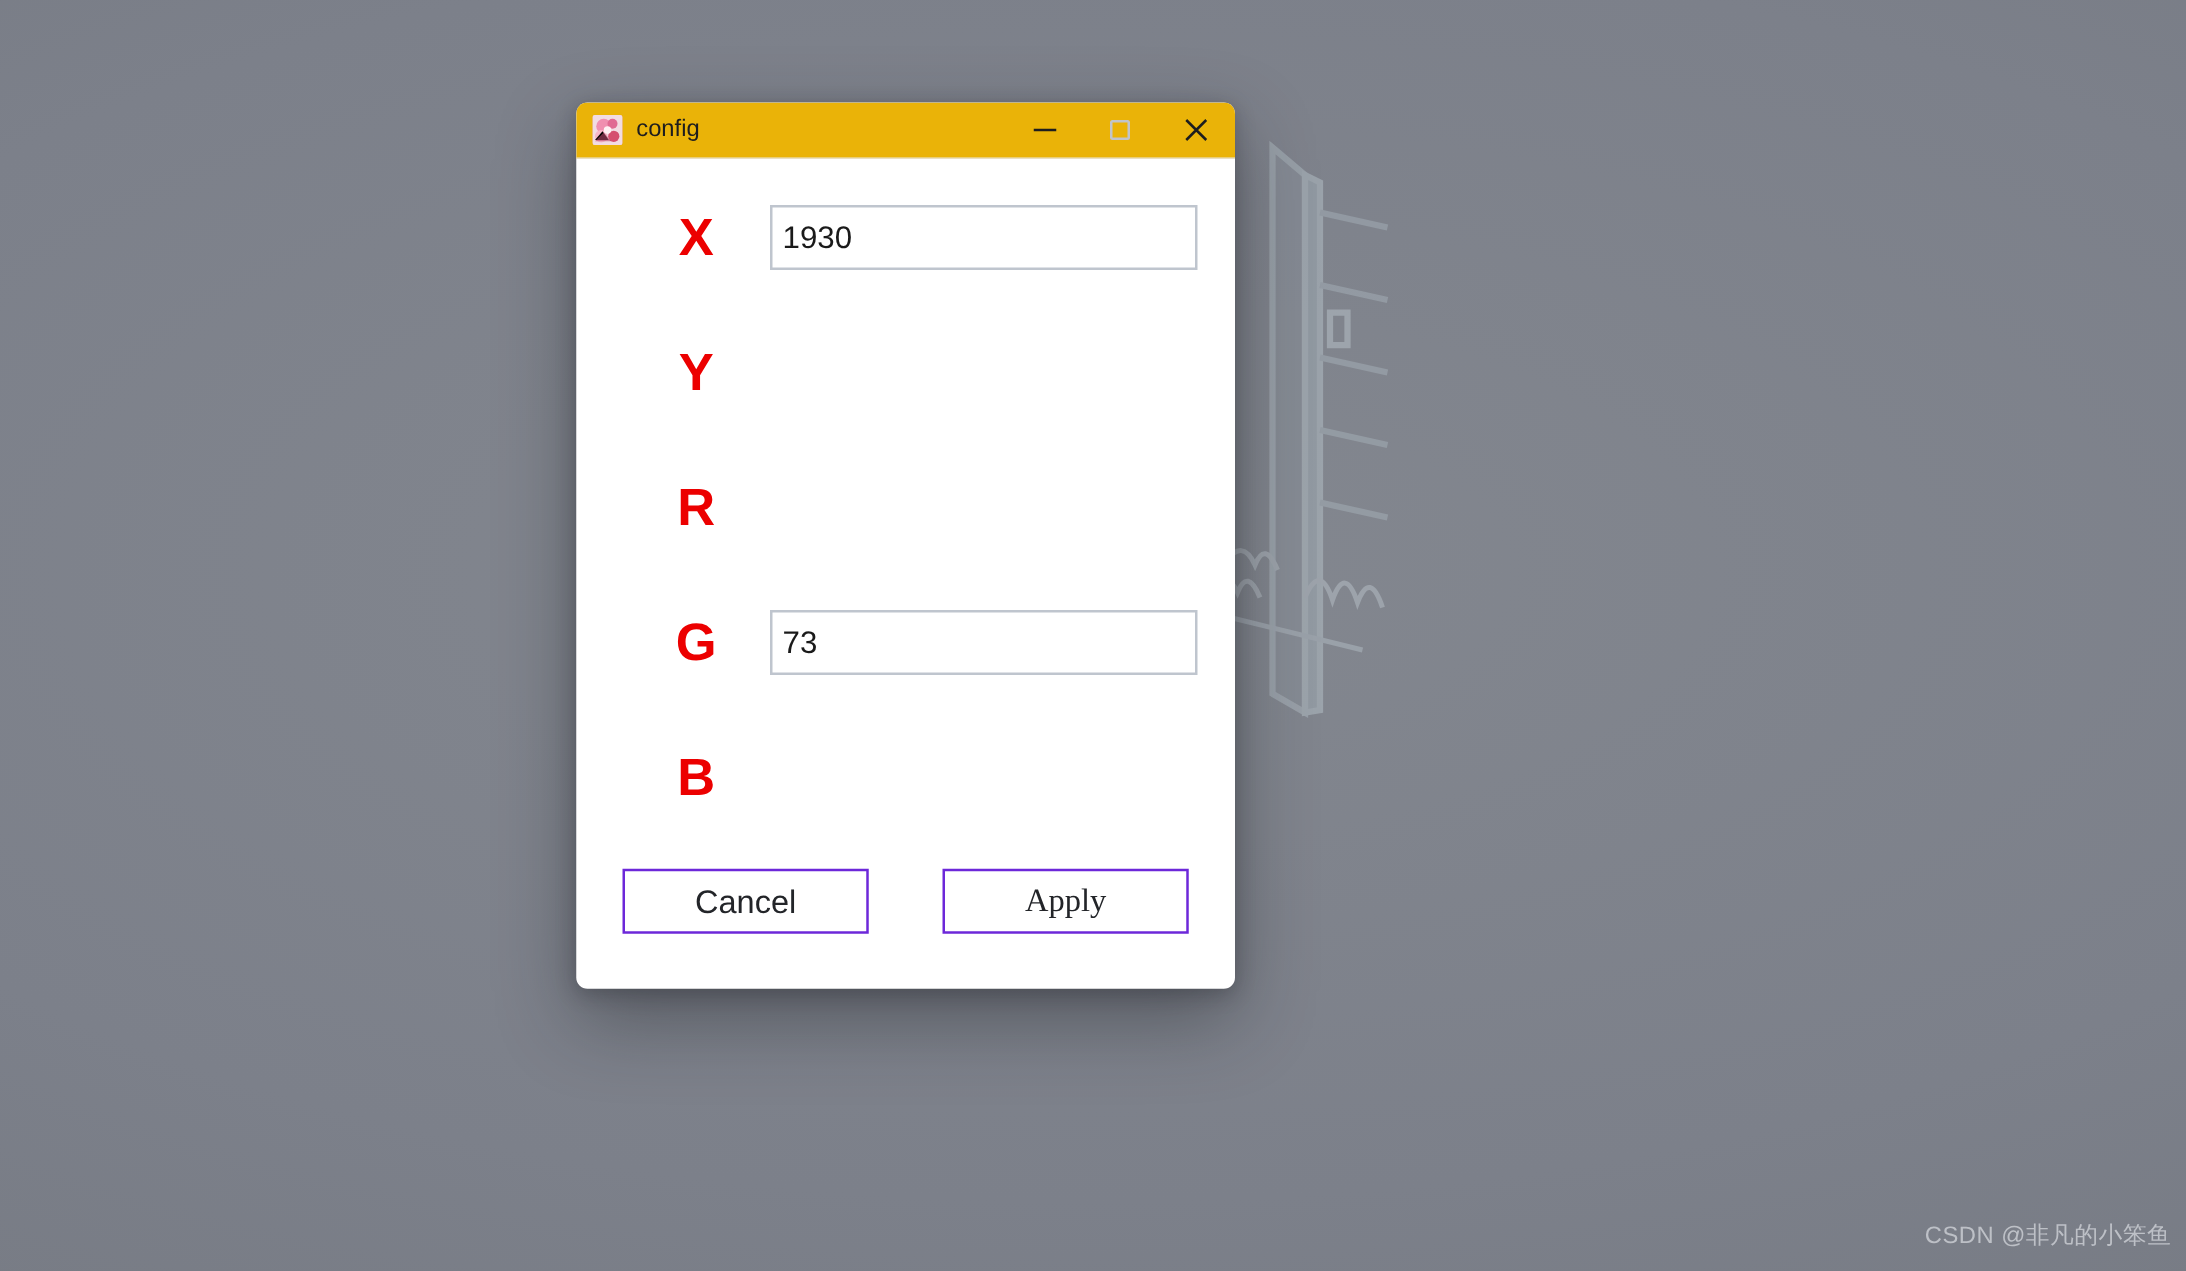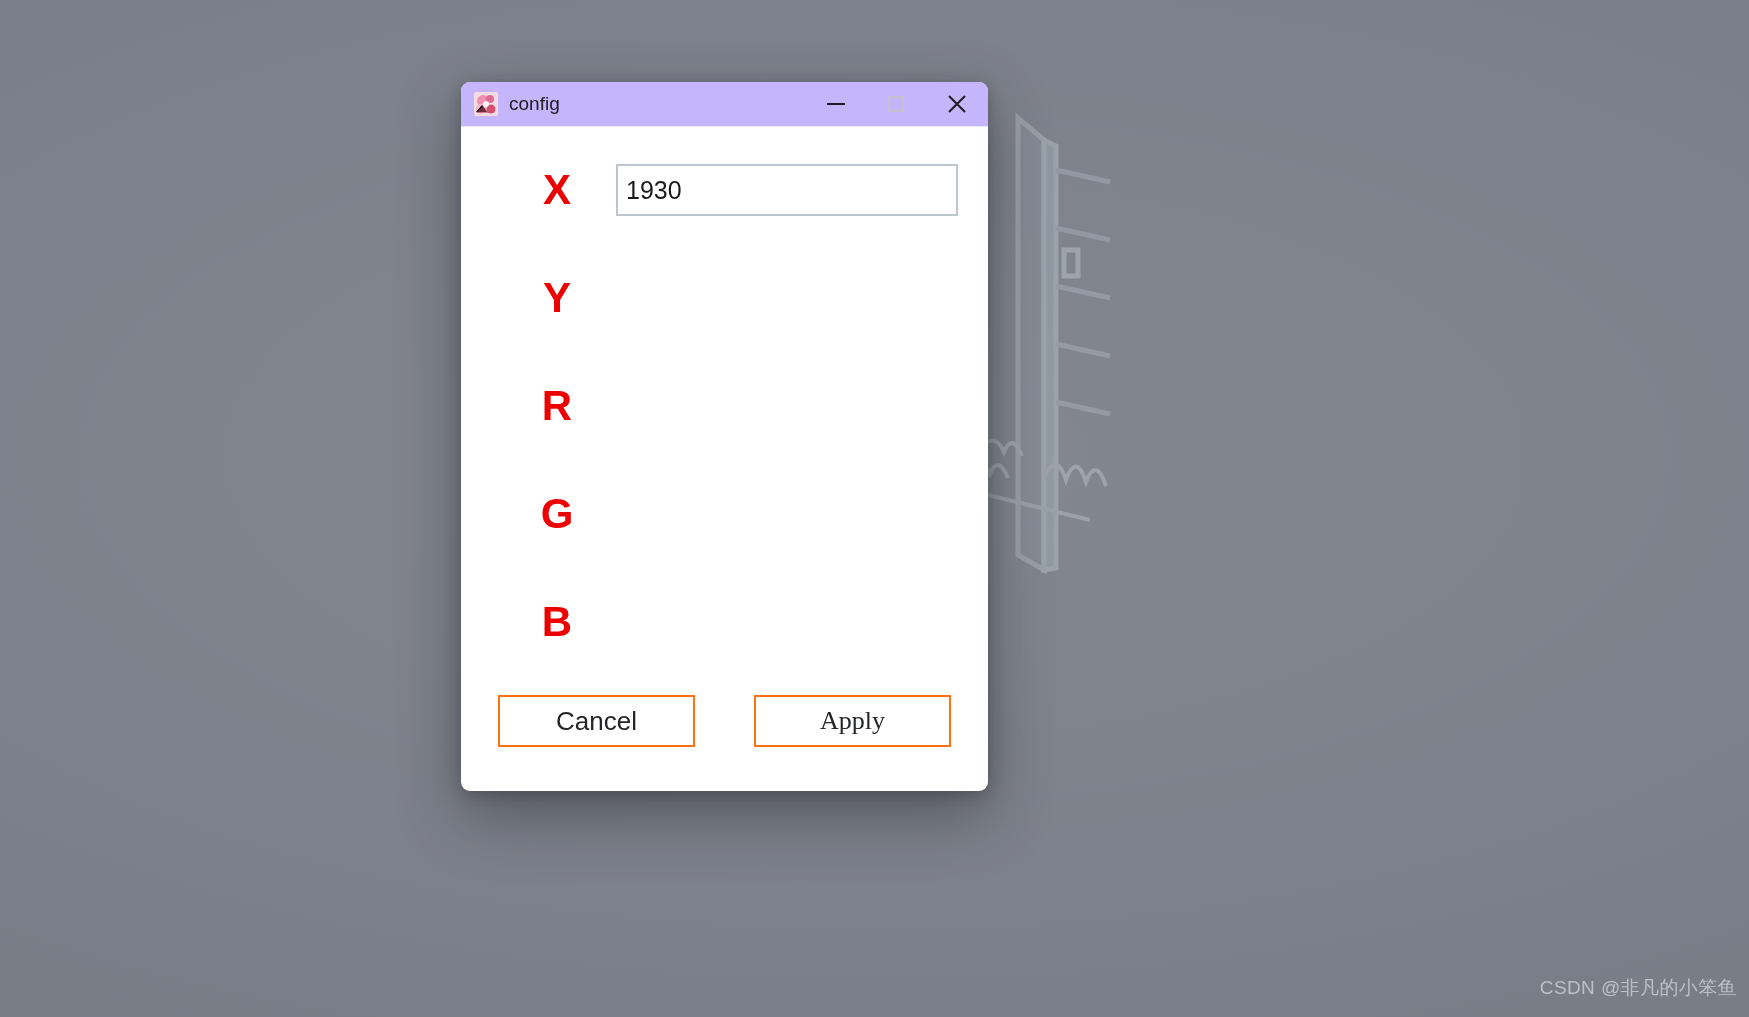--- a/index.html
+++ b/index.html
@@ -56,21 +56,21 @@
     border-radius: 9px;
     box-shadow: 0 24px 62px rgba(28, 30, 36, 0.42),
                 0 4px 16px rgba(28, 30, 36, 0.28);
     overflow: hidden;
     display: flex;
     flex-direction: column;
   }
 
   #titlebar {
     height: 45px;
-    background: #c4b5fd;
+    background: #eab308;
     display: flex;
     align-items: center;
     flex: 0 0 auto;
     border-bottom: 1px solid #e8e9ec;
   }
 
   #app-icon {
     width: 24px;
     height: 24px;
     margin-left: 13px;
@@ -161,21 +161,21 @@
     padding: 0 37px 0 37px;
     margin-top: -12px;
     margin-bottom: 44px;
     gap: 0;
   }
 
   .dlg-button {
     width: 206px;
     height: 52px;
     background: #ffffff;
-    border: 2px solid #f97316;
+    border: 2px solid #6d28d9;
     font-family: "Liberation Sans", sans-serif;
     font-size: 26px;
     color: #232529;
     cursor: default;
     border-radius: 0;
   }
 
   #apply-button { margin-left: 59px; font-family: Liberation Serif, serif; }
 </style>
 </head>
@@ -240,20 +240,21 @@
       <div class="field-row">
         <div class="field-label">Y</div>
       </div>
 
       <div class="field-row">
         <div class="field-label">R</div>
       </div>
 
       <div class="field-row">
         <div class="field-label">G</div>
+        <input class="field-input" id="input-g" type="text" value="73" style="">
       </div>
 
       <div class="field-row">
         <div class="field-label">B</div>
       </div>
 
     </div>
 
     <div id="button-row">
       <button class="dlg-button" id="cancel-button">Cancel</button>

